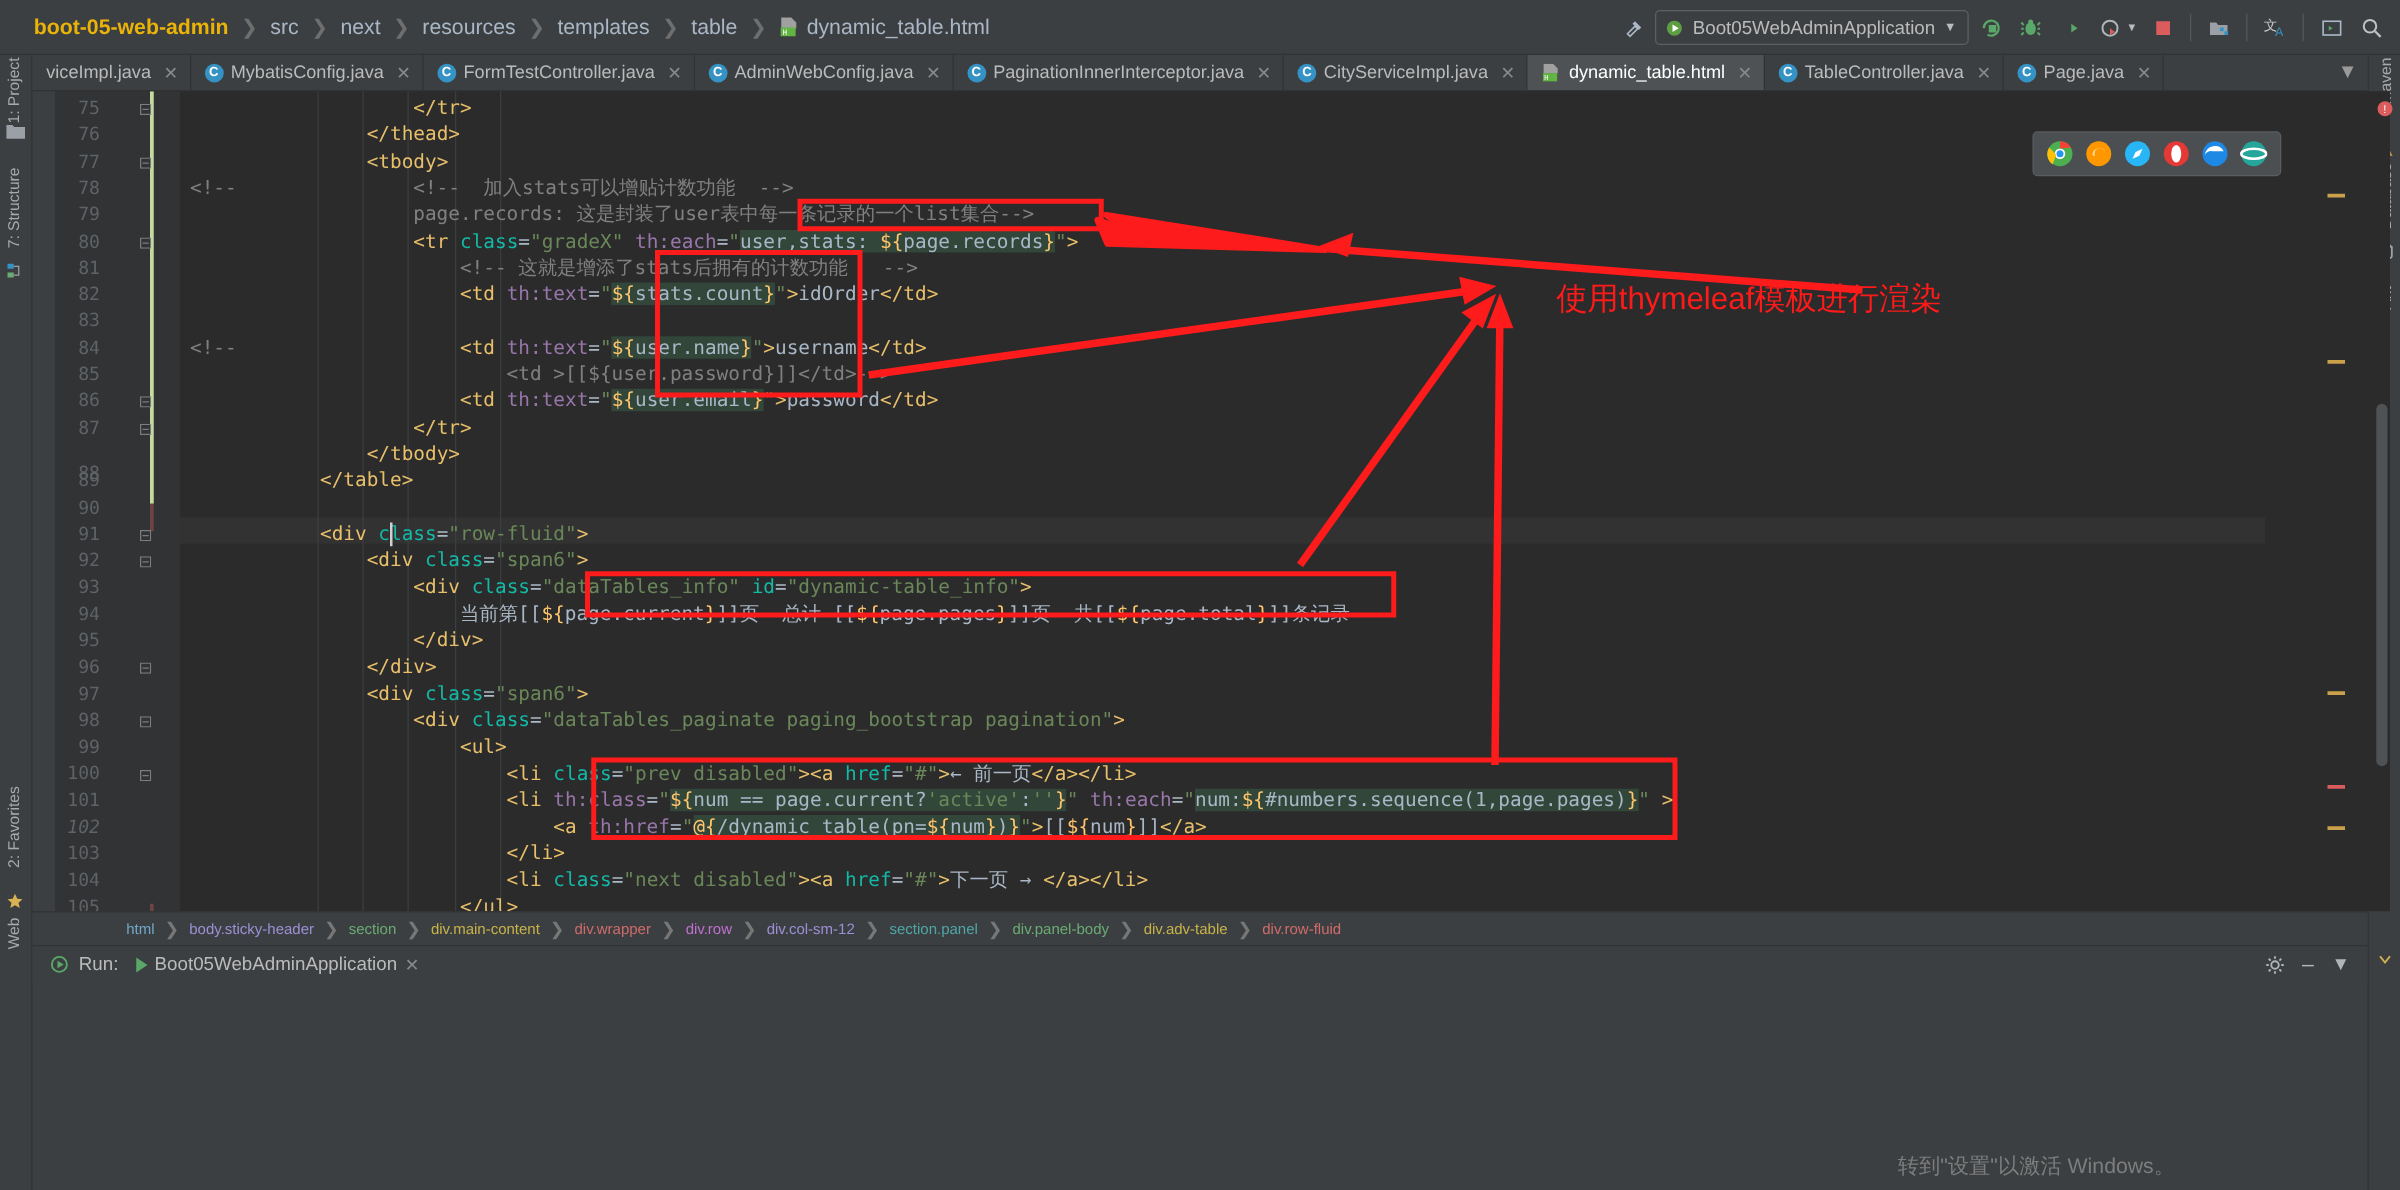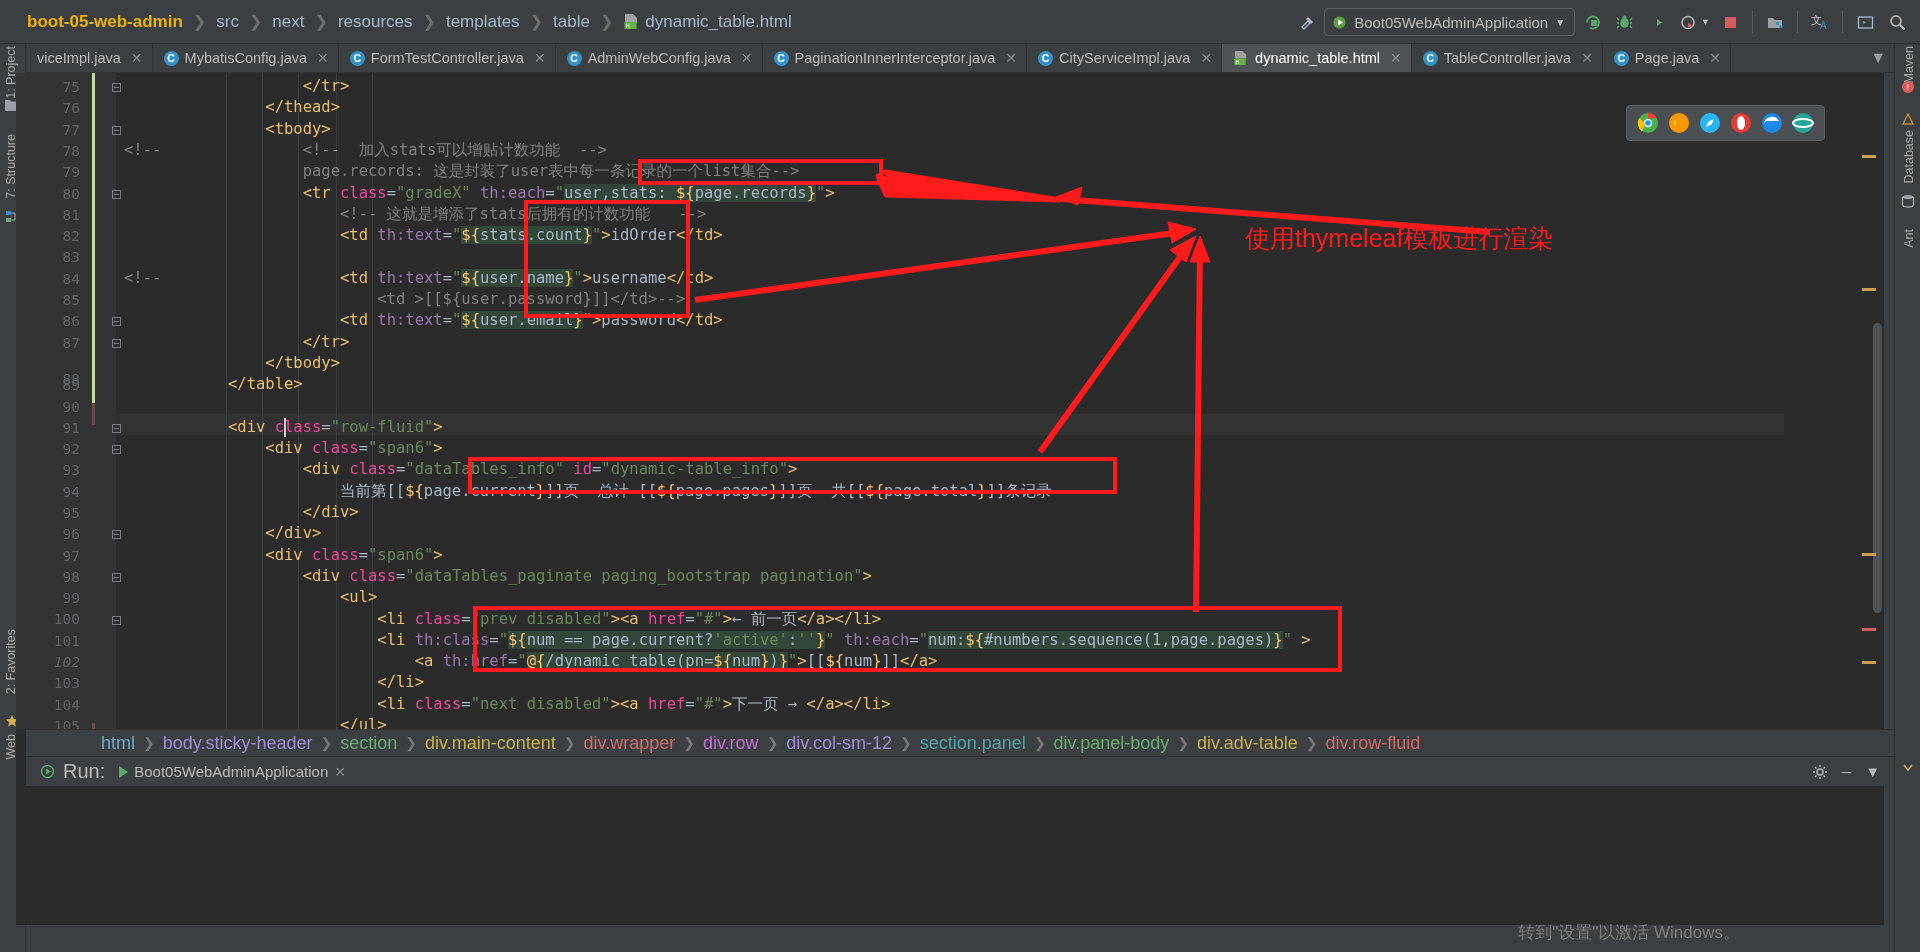--- a/index.html
+++ b/index.html
@@ -81,21 +81,21 @@
     width: 15px; height: 15px; border-radius: 50%;
     background: #3592c4; color: #fff; font-size: 10.5px; font-weight: bold;
     display: inline-flex; align-items: center; justify-content: center;
     flex: 0 0 auto;
   }
   .html-ico { width: 16px; height: 15px; position: relative; flex: 0 0 auto; }
   .tabbar-chev { margin-left: auto; display:flex; align-items:center; padding: 0 8px; color: #9a9a9a; }
 
   
   .editor {
-    position: absolute; left: 16px; top: 73px; width: 1868px; height: 852px;
+    position: absolute; left: 44px; top: 73px; width: 1868px; height: 656px;
     background: #2b2b2b; overflow: hidden;
   }
   .gutter {
     position: absolute; left: 0; top: 0; width: 100px; height: 656px;
     background: #313335;
   }
   .gutter-line {
     position: absolute; right: 46px; font-family: "DejaVu Sans Mono", monospace;
     font-size: 14.5px; color: #606366; text-align: right; width: 50px;
   }
@@ -110,21 +110,21 @@
   .indent-guides { position: absolute; top: 0; left: 0; height: 656px; }
   .iguide { position: absolute; top: 0; width: 1px; height: 656px; background: #3b3e40; }
 
   .code {
     position: absolute; left: 100px; top: 0; width: 1768px; height: 656px;
     font-family: "DejaVu Sans Mono", monospace; font-size: 15.5px;
     line-height: 21.3px; white-space: pre; color: #a9b7c6;
   }
   .cl { position: absolute; left: 0; white-space: pre; }
   .kw   { color: #e8bf6a; }         
-  .attr { color: #ec4899; }
+  .attr { color: #14b8a6; }
   .attrn{ color: #9876aa; }         
   .str  { color: #6a8759; }         
   .cmt  { color: #808080; }         
   .el   { color: #ffc66d; }         
   .txt  { color: #a9b7c6; }
   .hl-el { background: #32463a; }   
   .caret-line {
     position: absolute; left: 0; width: 1768px; height: 21px; background: #323232;
   }
   .caret {
@@ -153,30 +153,30 @@
     display: flex; gap: 9px; padding: 6px 10px; align-items: center;
   }
   .bico { width: 22px; height: 22px; border-radius: 50%; }
 
   
   .bc-strip {
     position: absolute; left: 26px; top: 729px; width: 1868px; height: 27px;
     background: #3c3f41; display: flex; align-items: center;
     padding-left: 75px; gap: 4px; border-top: 1px solid #323232;
   }
-  .bc { font-size: 18px; white-space: nowrap; }
+  .bc { font-size: 12px; white-space: nowrap; }
   .bc-sep { color: #777; font-size: 14px; padding: 0 4px; }
 
   
   .runbar {
     position: absolute; left: 26px; top: 756px; width: 1868px; height: 30px;
     background: #3c3f41; display: flex; align-items: center; gap: 8px;
     padding-left: 14px; border-top: 1px solid #323232;
   }
-  .runbar .lbl { font-size: 20px; color: #bbbbbb; }
+  .runbar .lbl { font-size: 15px; color: #bbbbbb; }
   .run-tab {
     display: flex; align-items: center; gap: 6px; font-size: 15px;
     color: #bbbbbb; padding: 0 6px;
   }
   .play-tri {
     width: 0; height: 0; border-left: 9px solid #59a869;
     border-top: 6px solid transparent; border-bottom: 6px solid transparent;
   }
   .runbar-right { margin-left: auto; display: flex; align-items: center; gap: 14px; padding-right: 14px; }
 

